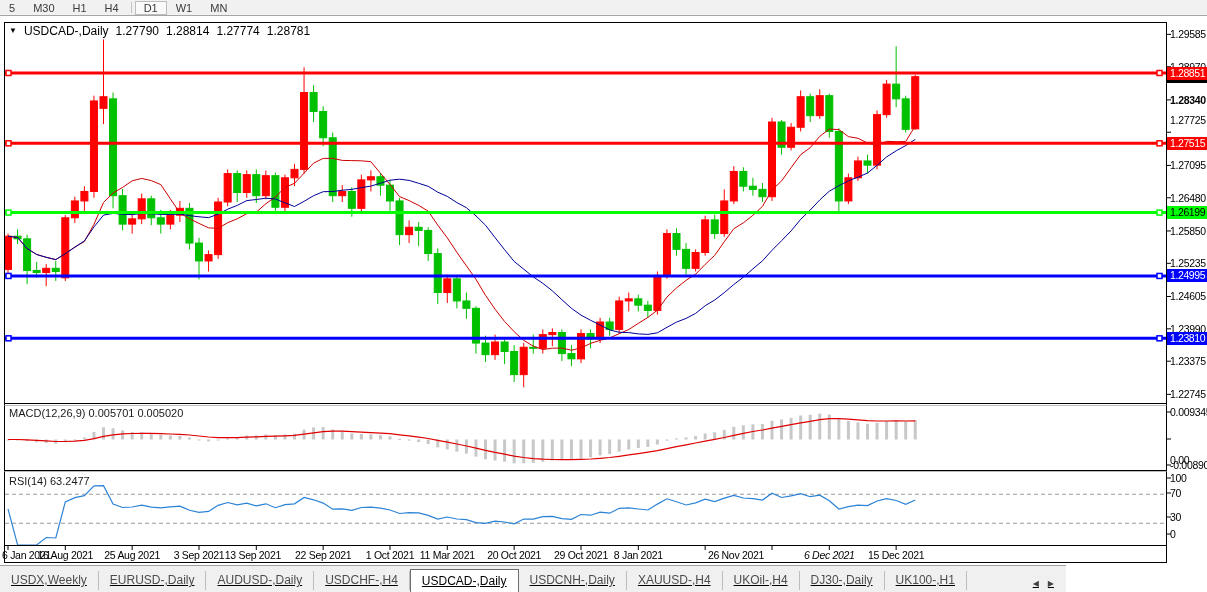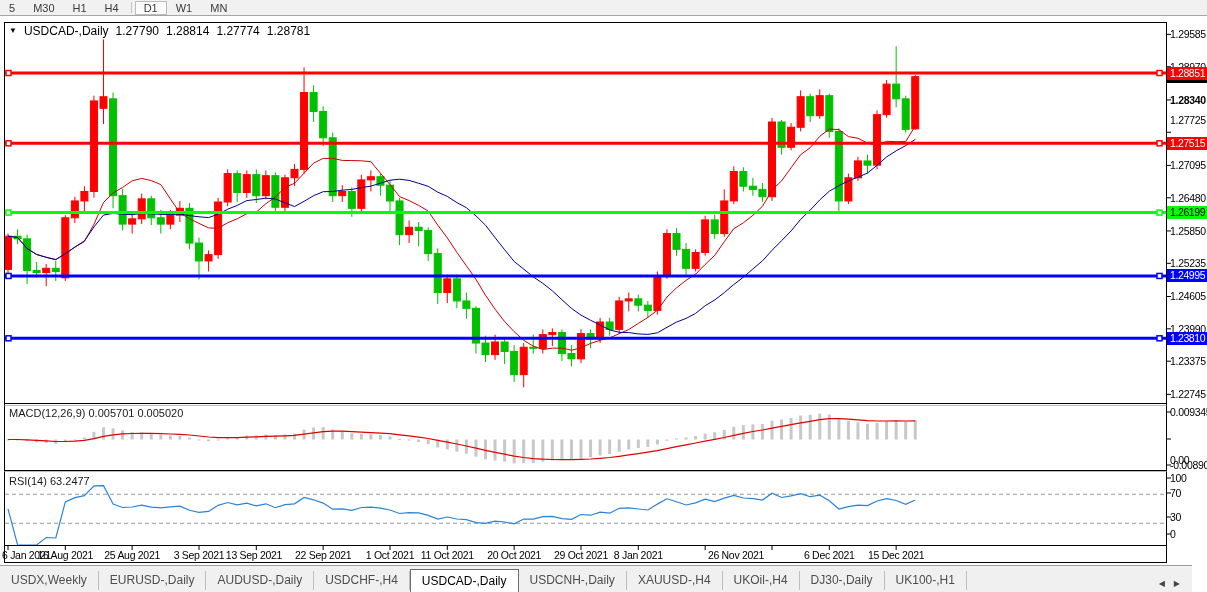--- a/index.html
+++ b/index.html
@@ -14,22 +14,22 @@
   
   svg.layer{position:absolute;left:0;top:0;}
   .title{position:absolute;left:9px;top:24px;font-size:12px;color:#000;display:flex;gap:7px;align-items:center;white-space:nowrap;}
   .title .tri{font-size:8px;position:relative;top:-1px;}
   .ind-label{position:absolute;font-size:11px;color:#1a1a1a;white-space:nowrap;}
   .badge{position:absolute;left:1167px;width:40px;height:13px;line-height:13px;font-size:10.5px;
          letter-spacing:-0.4px;padding-left:3px;white-space:nowrap;}
   .axis-label{position:absolute;left:1170px;font-size:10.5px;letter-spacing:-0.3px;color:#000;white-space:nowrap;}
   .date-label{position:absolute;top:549px;width:72px;font-size:10.5px;letter-spacing:-0.3px;color:#000;text-align:center;white-space:nowrap;}
   
-  .tabbar{position:absolute;left:0;top:565px;width:1192px;height:27px;background:#F0F0F0;
-          border-top:1px solid #A0A0A0;display:flex;align-items:flex-end;font-size:12px;}
+  .tabbar{position:absolute;left:0;top:565px;width:1066px;height:27px;background:#F0F0F0;
+          border-top:1px solid #A0A0A0;display:flex;align-items:flex-end;font-size:12px;text-decoration:underline;}
   .tab{height:19px;line-height:19px;padding:0 11px;color:#4d4d4d;margin-bottom:3px;border-right:1px solid #BDBDBD;cursor:default;white-space:nowrap;}
   .tab.active{background:#FFFFFF;color:#000;border:1px solid #6E6E6E;border-bottom:none;height:23px;line-height:23px;margin-bottom:0;}
   .tab.after-active{border-left:none;}
   .tab-scroll{margin-left:auto;display:flex;gap:9px;padding:0 12px 5px 0;font-size:8px;color:#444;}
   .tab-scroll span{cursor:default;}
 </style>
 </head>
 <body>
 
 <div class="screen">
@@ -440,30 +440,30 @@
       <div class="badge" style="top: 136.816px; background: rgb(255, 0, 0); color: rgb(255, 255, 255); z-index: 2;">1.27515</div>
       <div class="badge" style="top: 206.079px; background: rgb(0, 255, 0); color: rgb(0, 0, 0); z-index: 2;">1.26199</div>
       <div class="badge" style="top: 269.447px; background: rgb(0, 0, 255); color: rgb(255, 255, 255); z-index: 2;">1.24995</div>
       <div class="badge" style="top: 331.816px; background: rgb(0, 0, 255); color: rgb(255, 255, 255); z-index: 2;">1.23810</div>
     </div>
   <div id="date-axis">
       <div class="date-label" style="left: 2px; text-align: left;">6 Jan 2021</div>
       <div class="date-label" style="left: 29.3px;">16 Aug 2021</div>
       <div class="date-label" style="left: 96.15px;">25 Aug 2021</div>
       <div class="date-label" style="left: 163px;">3 Sep 2021</div>
-      <div class="date-label" style="left: 218px;">13 Sep 2021</div>
+      <div class="date-label" style="left: 209px; text-align: right;">13 Sep 2021</div>
       <div class="date-label" style="left: 287.15px;">22 Sep 2021</div>
       <div class="date-label" style="left: 354px;">1 Oct 2021</div>
-      <div class="date-label" style="left: 411.3px;">11 Oct 2021</div>
+      <div class="date-label" style="left: 411.3px;">11 Mar 2021</div>
       <div class="date-label" style="left: 478.15px;">20 Oct 2021</div>
       <div class="date-label" style="left: 545px; text-align: center;">29 Oct 2021</div>
       <div class="date-label" style="left: 602.3px;">8 Jan 2021</div>
       <div class="date-label" style="left: 669.15px; margin-top: 17px;">17 Nov 2021</div>
       <div class="date-label" style="left: 700px;">26 Nov 2021</div>
-      <div class="date-label" style="left: 793.3px;">6 Dec 2021</div>
+      <div class="date-label" style="left: 793.3px; font-style: italic;">6 Dec 2021</div>
       <div class="date-label" style="left: 860.15px;">15 Dec 2021</div>
     </div>
 
   <div class="tabbar">
     <span class="tab">USDX,Weekly</span>
     <span class="tab">EURUSD-,Daily</span>
     <span class="tab">AUDUSD-,Daily</span>
     <span class="tab">USDCHF-,H4</span>
     <span class="tab active">USDCAD-,Daily</span>
     <span class="tab after-active">USDCNH-,Daily</span>

